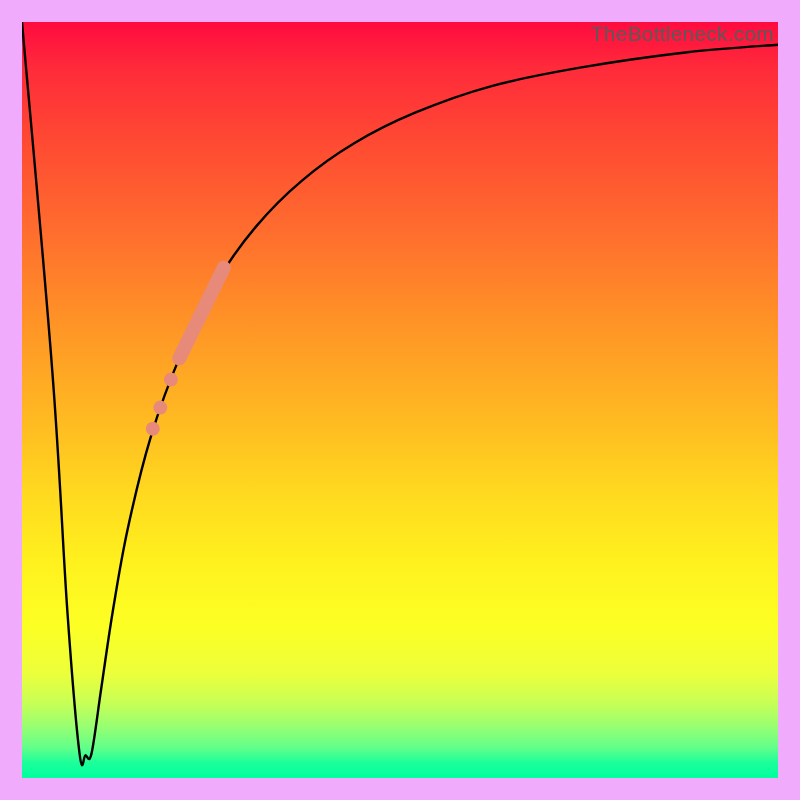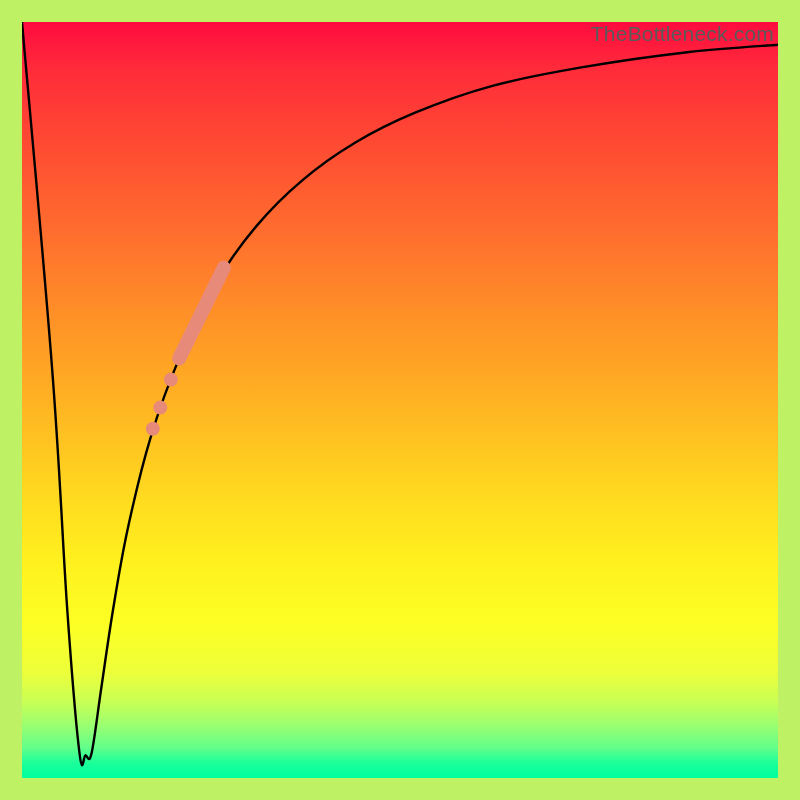--- a/index.html
+++ b/index.html
@@ -8,21 +8,21 @@
     width: 800px;
     height: 800px;
     overflow: hidden;
     background: #000;
     font-family: Arial, Helvetica, sans-serif;
   }
   .chart-container {
     position: relative;
     width: 800px;
     height: 800px;
-    background: #bef264;
+    background: #f0abfc;
   }
   .plot-area {
     position: absolute;
     left: 22px;
     top: 22px;
     width: 756px;
     height: 756px;
     overflow: hidden;
   }
   .gradient-bg {

